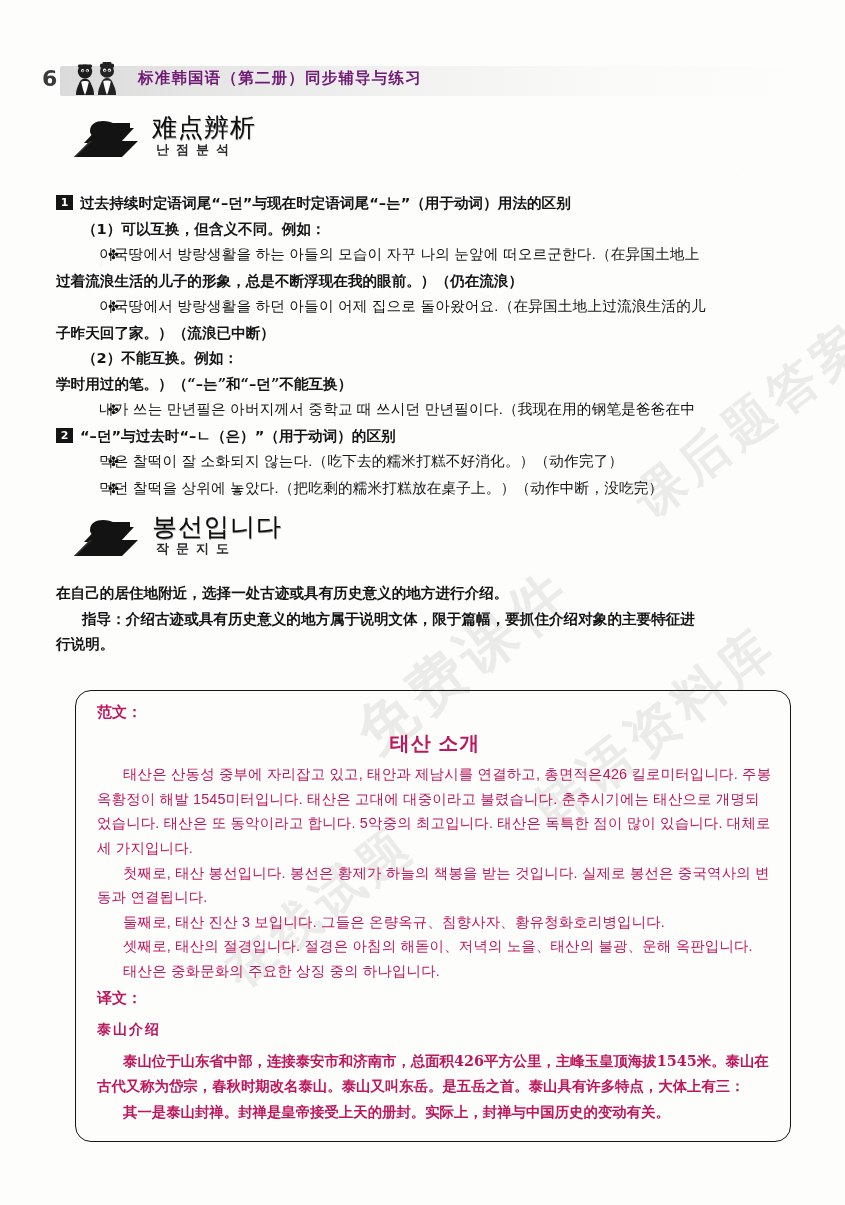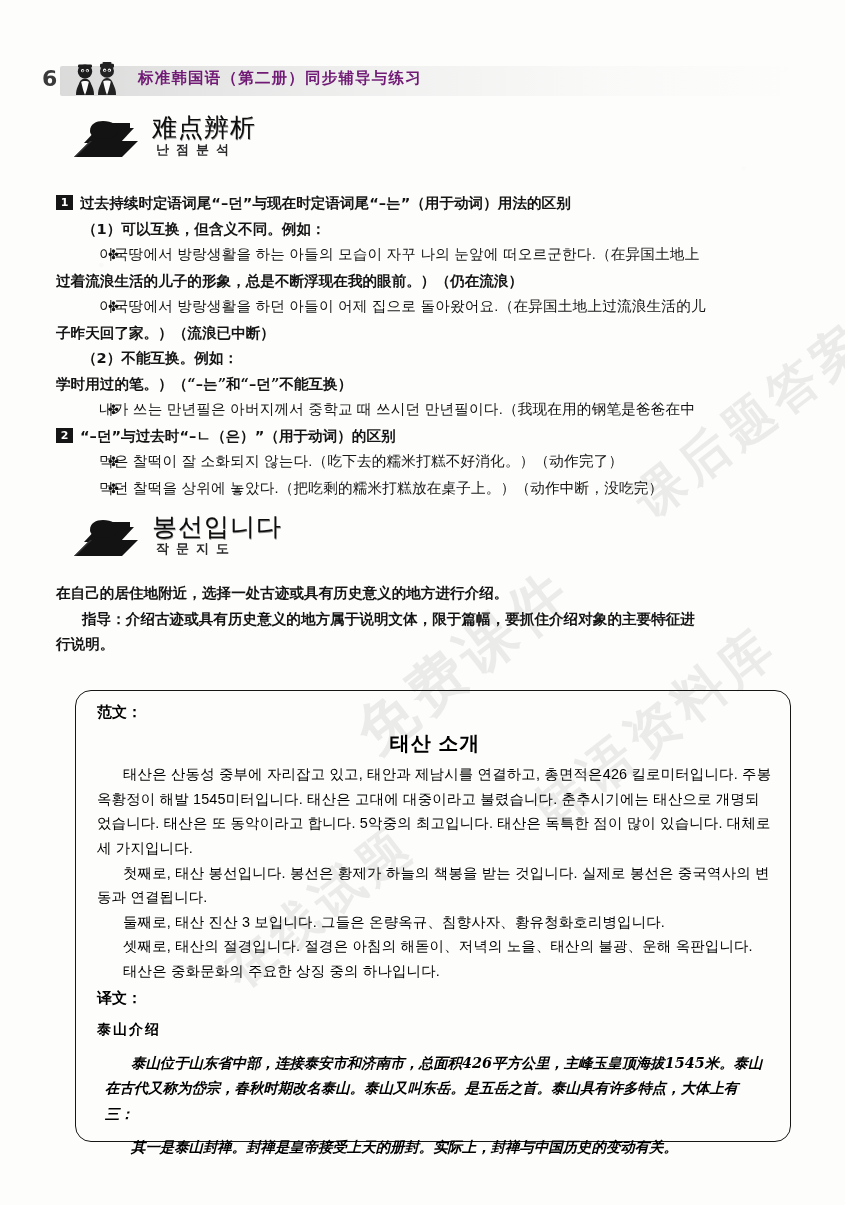--- a/index.html
+++ b/index.html
@@ -144,37 +144,37 @@
   #sample-box{
     position:absolute;
     left:75px;top:690px;width:716px;height:452px;
     border:1.7px solid #161616;
     border-radius:16px;
     box-sizing:border-box;
     background:transparent;
   }
   #sample-inner{
     position:absolute;left:97px;top:700px;width:676px;
-    font-size:14.4px;line-height:24.6px;color:#000000;
+    font-size:14.4px;line-height:24.6px;color:#be185d;
   }
   .sec-label{font-weight:bold;font-size:15px;}
   .center-title{
     text-align:center;font-weight:bold;font-size:20px;
     margin:6px 0 7px 0;letter-spacing:1px;
   }
   .center-title-cn{
     text-align:left;font-weight:bold;font-size:14px;
     font-family:"DejaVu Serif","Liberation Serif",serif;
     margin:7px 0 6px 0;letter-spacing:2px;
   }
   .para{text-indent:26px;margin:0;}
   .para-cn{
-    text-indent:26px;margin:8px;
+    text-indent:26px;margin:0;
     font-family:"DejaVu Serif","Liberation Serif",serif;
-    font-weight:bold;line-height:25.5px;font-style:italic;
+    font-weight:bold;line-height:25.5px;
   }
 </style>
 </head>
 <body>
 
 <div id="page">
 
   <div id="paper-noise"></div>
 
   <div id="watermark">

